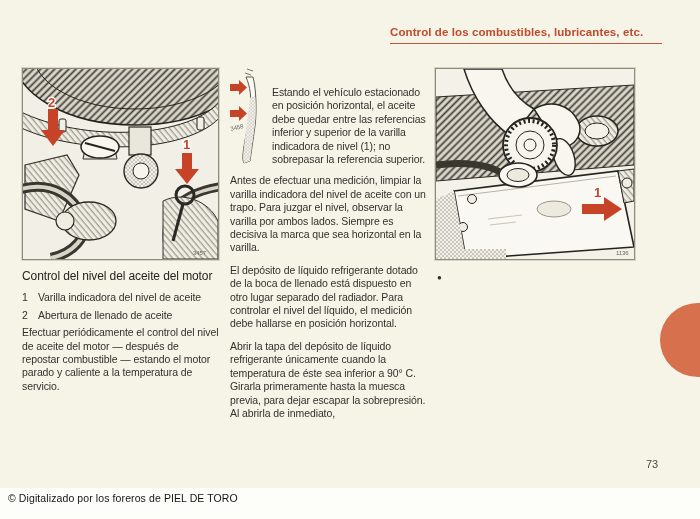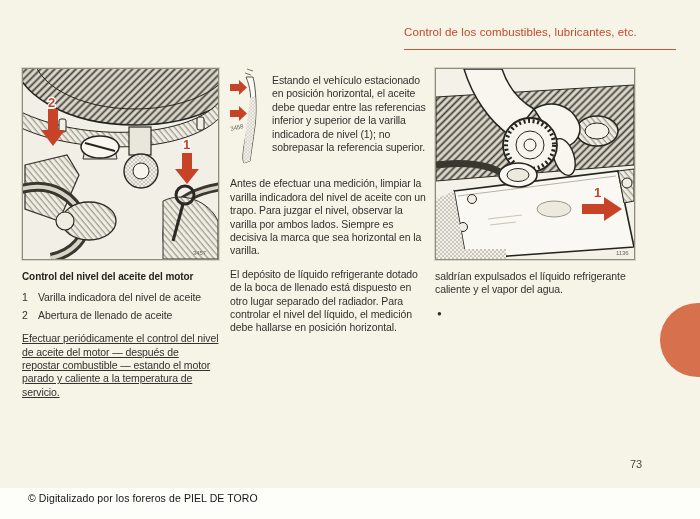--- a/index.html
+++ b/index.html
@@ -6,53 +6,53 @@
   .page{
     position:relative;
     width:700px;height:519px;
     background:#f6f3e7;
     overflow:hidden;
     font-family:"Liberation Sans", sans-serif;
     color:#33312e;
   }
   
   .chapter-header{
-    position:absolute;left:404px;top:26px;width:272px;
-    font-size:11.5px;font-weight:normal;color:#c04a2c;
+    position:absolute;left:390px;top:26px;width:272px;
+    font-size:11.5px;font-weight:bold;color:#c04a2c;
     letter-spacing:.1px;
     border-bottom:1.5px solid #c3553a;
-    padding-bottom:11px;
+    padding-bottom:5px;
   }
   
   .col{position:absolute;top:68px;font-size:10.5px;line-height:13.4px;letter-spacing:-.1px;}
   .col-left{left:22px;width:197px;}
   .col-mid{left:230px;width:197px;}
   .col-right{left:435px;width:200px;}
-  .col p{margin:10px 0 9px 0;}
+  .col p{margin:4px 0 9px 0;}
   .col h3{
-    margin:0 0 8px 0;font-size:10px;line-height:13.4px;
-    font-weight:bold;color:#26241f;letter-spacing:-.1px;
+    margin:0 0 8px 0;font-size:12px;line-height:13.4px;
+    font-weight:normal;color:#26241f;letter-spacing:-.1px;
   }
   
   .figure{
     background:#f2efe7;border:1px solid #8d8a80;
     box-shadow:0 0 0 1px #d8d4c6;
     margin-bottom:10px;
   }
   .figure svg{display:block;}
   .fig-left{width:195px;height:190px;}
   .fig-right{width:198px;height:190px;}
   
   .legend-item{display:flex;margin:0 0 4px 0;}
   .legend-num{width:16px;flex:0 0 16px;}
-  .mt{margin-top:9px;text-decoration:underline;}
+  .mt{margin-top:9px;}
   
   .mini-row{display:flex;margin-bottom:7px;}
   .mini-fig{flex:0 0 34px;margin-right:8px;}
-  .mini-row p{margin:6px 0 0 0;}
+  .mini-row p{margin:18px 0 0 0;}
   .heading-space{margin-top:16px;}
   
   .bullet{display:flex;margin:0 0 7px 0;}
   .bullet .dot{flex:0 0 18px;padding-left:2px;}
   .bullet .dot::before{content:"●";font-size:8px;line-height:13.4px;}
   
   .co{font-family:"Liberation Sans",sans-serif;font-size:13px;font-weight:bold;
       fill:#c74327;stroke:#ffffff;stroke-width:2.6px;paint-order:stroke;}
   .fignum{font-family:"Liberation Sans",sans-serif;font-size:6px;fill:#6b675e;stroke:none;}
   .redfill{fill:#c74327;stroke:none;}
@@ -60,24 +60,24 @@
   .tab-circle{
     position:absolute;left:660px;top:303px;width:76px;height:74px;
     border-radius:50%;background:#d7704d;
   }
   .bottom-strip{
     position:absolute;left:0;top:488px;width:700px;height:31px;
     background:#fdfdf9;
   }
   .watermark{
     position:absolute;left:8px;top:492px;
-    font-size:10.5px;color:#141414;letter-spacing:.1px;margin-left:20px;
+    font-size:10.5px;color:#141414;letter-spacing:.1px;
   }
   .page-number{
-    position:absolute;left:630px;top:458px;
+    position:absolute;left:646px;top:458px;
     font-size:11px;color:#4c4a45;
   }
 </style>
 </head>
 <body>
 
 <div class="page">
 
   <div class="chapter-header">
     <span>Control de los combustibles, lubricantes, etc.</span>
@@ -204,20 +204,21 @@
           <text x="1" y="63" font-size="4.5" fill="#8a8478" transform="rotate(-14 1 63)" class="fignum">3458</text>
         </svg>
       </div>
       <p>Estando el vehículo estacionado en posición horizontal, el aceite debe quedar entre las referencias inferior y superior de la varilla indicadora de nivel (1); no sobrepasar la referencia superior.</p>
     </div>
 
     <p>Antes de efectuar una medición, limpiar la varilla indicadora del nivel de aceite con un trapo. Para juzgar el nivel, observar la varilla por ambos lados. Siempre es decisiva la marca que sea horizontal en la varilla.</p>
 
 
     <p>El depósito de líquido refrigerante dotado de la boca de llenado está dispuesto en otro lugar separado del radiador. Para controlar el nivel del líquido, el medición debe hallarse en posición horizontal.</p>
+    <p>Abrir la tapa del depósito de líquido refrigerante únicamente cuando la temperatura de éste sea inferior a 90° C. Girarla primeramente hasta la muesca previa, para dejar escapar la sobrepresión. Al abrirla de inmediato,</p>
   </div>
 
   <div class="col col-right">
 
     <div class="figure fig-right">
       <svg viewBox="0 0 198 190" width="198" height="190">
         <rect width="198" height="190" fill="#f4f1e9"></rect>
 
         <path d="M0 28 L198 16 L198 96 L0 112 Z" fill="url(#xh)" stroke="#2b2923" stroke-width="1"></path>
 
@@ -262,21 +263,20 @@
 
         <g>
           <rect class="redfill" x="146" y="135" width="22" height="10"></rect>
           <polygon class="redfill" points="168,128 168,152 186,140"></polygon>
           <text class="co" x="158" y="128">1</text>
         </g>
         <text class="fignum" x="180" y="186">1136</text>
       </svg>
     </div>
 
-    <p>saldrían expulsados el líquido refrigerante caliente y el vapor del agua.</p>
 
     <div class="bullet">
       <span class="dot"></span>
     </div>
 
   </div>
 
   <div class="bottom-strip"></div>
   <div class="watermark">© Digitalizado por los foreros de PIEL DE TORO</div>
   <div class="page-number">73</div>

